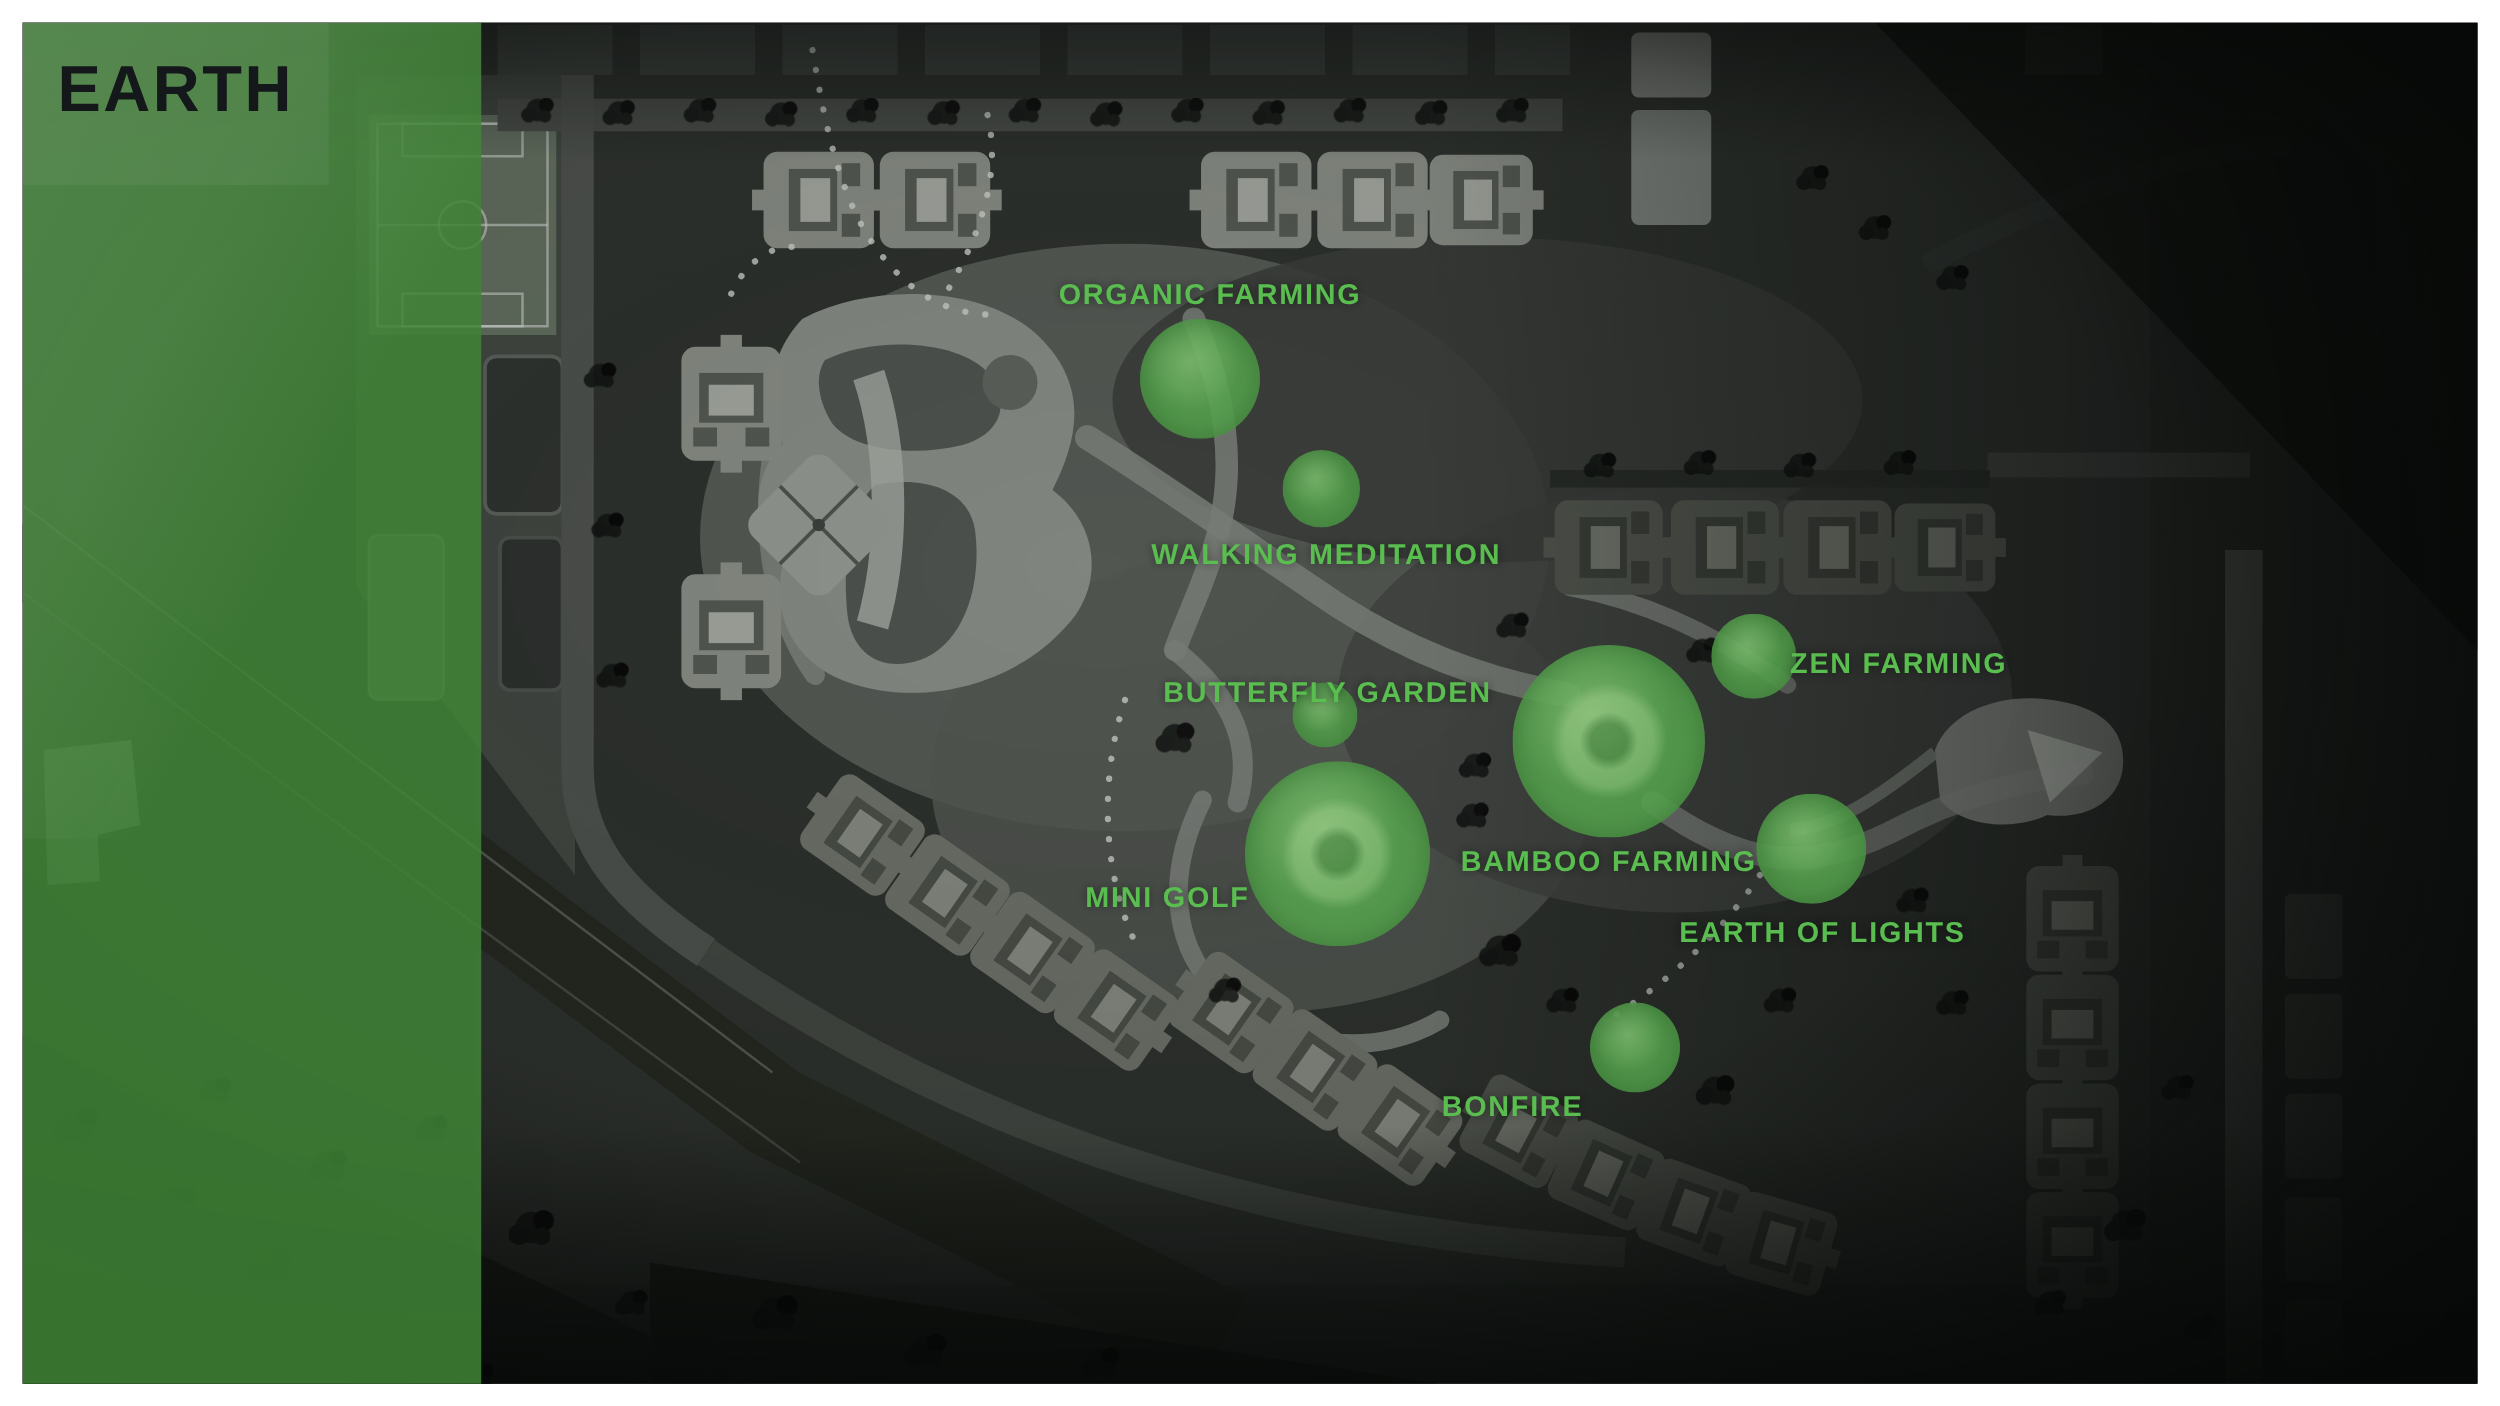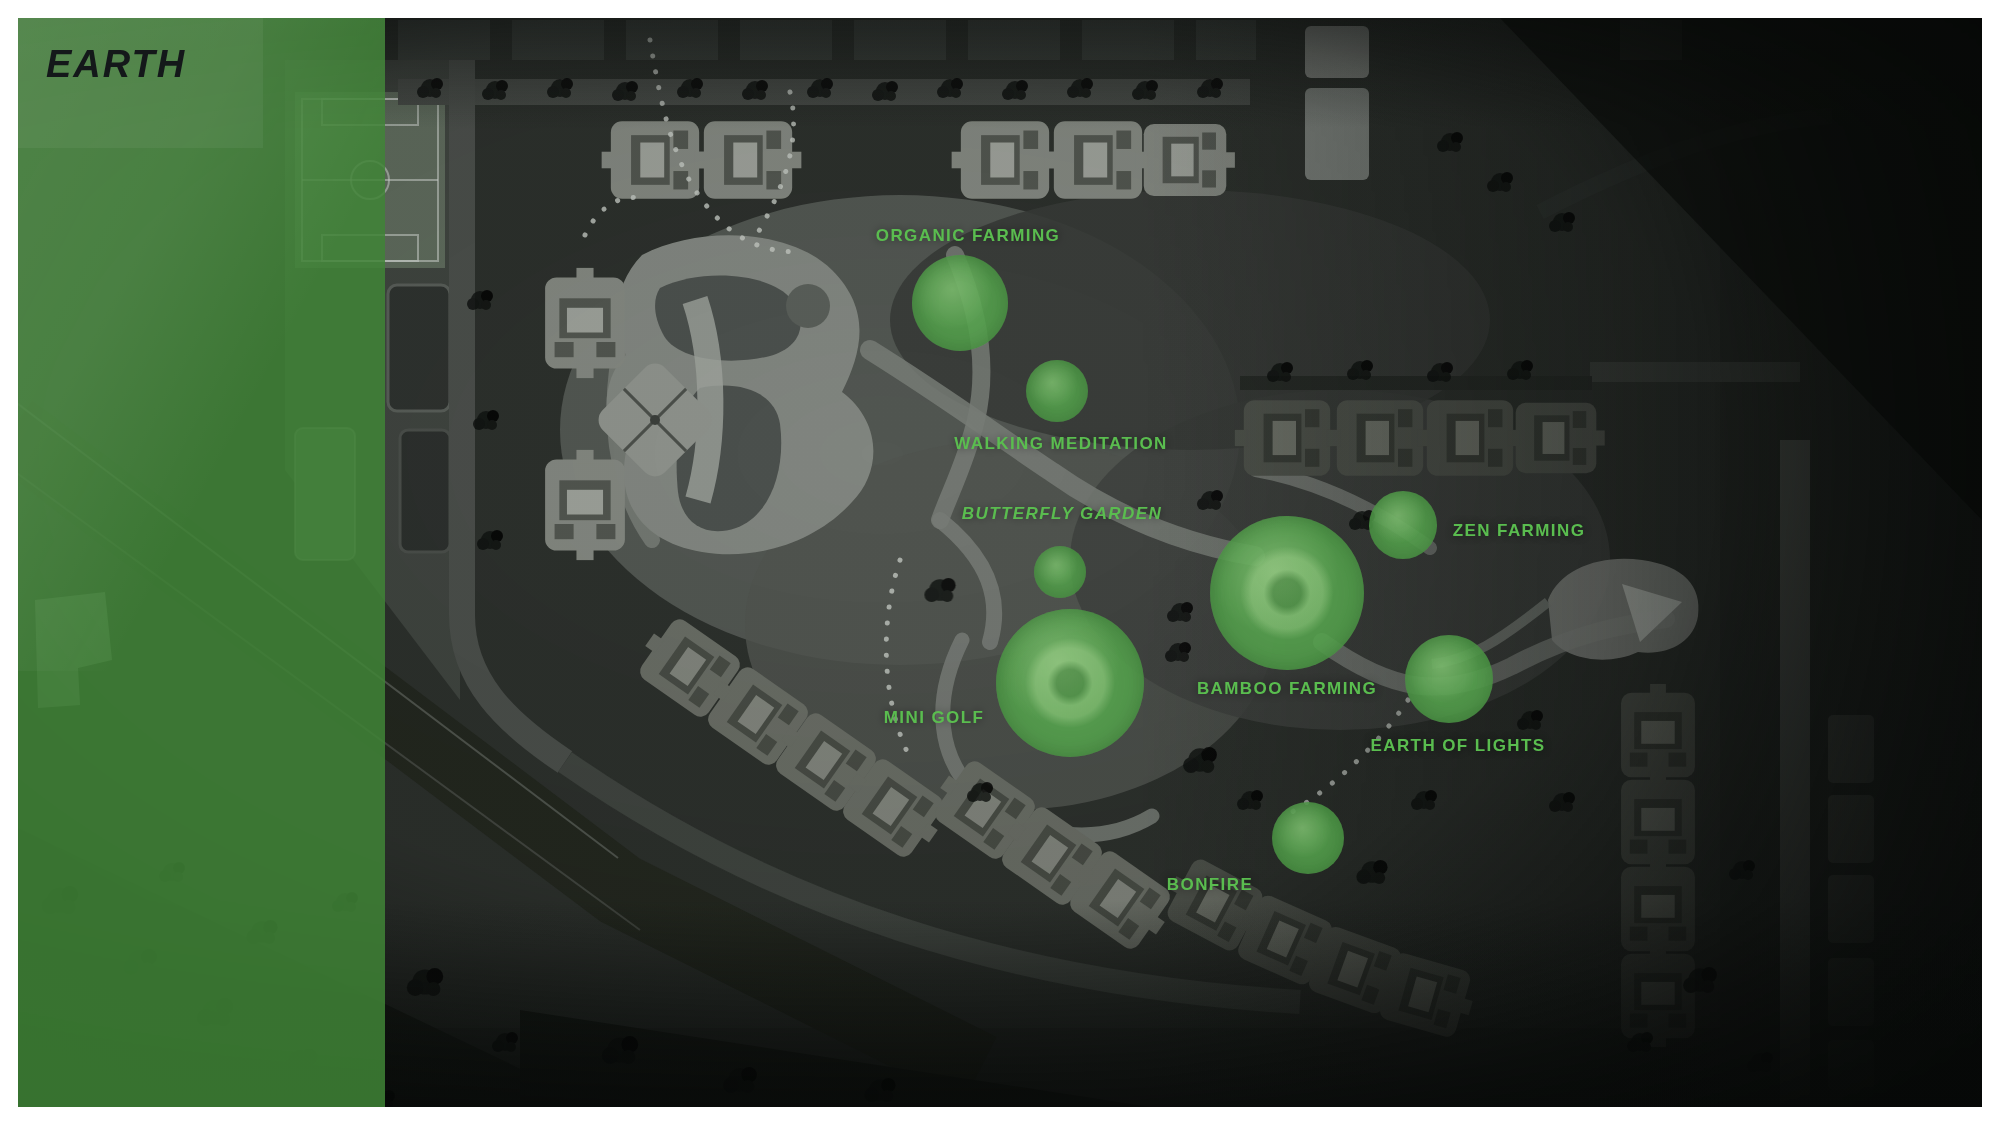--- a/index.html
+++ b/index.html
@@ -12,33 +12,33 @@
 
   
   .green-panel{position:absolute;left:0;top:0;width:367px;height:1089px;
          background:rgba(64,132,55,0.86);}
   .green-panel .sheen{position:absolute;left:0;top:0;width:100%;height:60%;
          background:linear-gradient(118deg, rgba(255,255,255,0.10) 0%, rgba(255,255,255,0.07) 34%, rgba(255,255,255,0.0) 62%);}
   .green-panel .sheen2{position:absolute;left:0;top:0;width:245px;height:130px;
          background:rgba(255,255,255,0.05);}
 
   .page-title{position:absolute;left:28px;top:26px;color:#14181a;
-         font-size:38px;font-weight:bold;letter-spacing:2px;line-height:1.1;font-style:italic;}
+         font-size:52px;font-weight:bold;letter-spacing:2px;line-height:1.1;}
 
   
   .amenity-circle{position:absolute;border-radius:50%;
          background:
            radial-gradient(circle at 42% 36%, rgba(180,220,158,0.35), rgba(180,220,158,0) 48%),
            rgba(85,163,77,0.88);
          box-shadow:inset 0 0 22px rgba(25,70,25,0.35);}
   .amenity-circle.big::after{content:"";position:absolute;inset:14%;
          border-radius:50%;
          background:radial-gradient(circle at 50% 50%, rgba(40,90,35,0.25) 0 18%, rgba(190,230,165,0.30) 30% 46%, rgba(190,230,165,0) 60%);}
   .amenity-label{position:absolute;transform:translate(-50%,-50%);
-         color:#5abd4f;font-size:17px;font-weight:bold;letter-spacing:1.4px;
+         color:#5abd4f;font-size:23px;font-weight:bold;letter-spacing:1.4px;
          white-space:nowrap;text-shadow:0 0 8px rgba(0,0,0,0.45);}
 
   
   .vb{--vb:#82867f;--vi:#51554f;--vc:#9b9f98;}      
   .vm{--vb:#686c64;--vi:#474b44;--vc:#7f837b;}      
   .vd{--vd-n:0;--vb:#4e524b;--vi:#383c36;--vc:#6d7168;} 
 </style>
 </head>
 <body>
 
@@ -292,21 +292,21 @@
     </div>
 
     <div class="page-title">EARTH</div>
 
     <div id="markers">
         <div class="amenity-circle" style="left: 894px; top: 237px; height: 96px; width: 96px;"></div>
         <div class="amenity-label" style="left: 950px; top: 218px;">ORGANIC FARMING</div>
         <div class="amenity-circle" style="left: 1008px; top: 342px; height: 62px; width: 62px;"></div>
         <div class="amenity-label" style="left: 1043px; top: 426px;">WALKING MEDITATION</div>
         <div class="amenity-circle" style="left: 1016px; top: 528px; height: 52px; width: 52px;"></div>
-        <div class="amenity-label" style="left: 1044px; top: 496px; font-style: italic;">BUTTERFLY GARDEN</div>
+        <div class="amenity-label" style="left: 1044px; top: 536px;">BUTTERFLY GARDEN</div>
         <div class="amenity-circle" style="left: 1351px; top: 473px; height: 68px; width: 68px;"></div>
         <div class="amenity-label" style="left: 1501px; top: 513px;">ZEN FARMING</div>
         <div class="amenity-circle big" style="left: 978px; top: 591px; height: 148px; width: 148px;"></div>
         <div class="amenity-label" style="left: 916px; top: 664px; margin-top: 36px;">MINI GOLF</div>
         <div class="amenity-circle big" style="left: 1192px; top: 498px; height: 154px; width: 154px;"></div>
         <div class="amenity-label" style="left: 1269px; top: 671px;">BAMBOO FARMING</div>
         <div class="amenity-circle" style="left: 1387px; top: 617px; height: 88px; width: 88px;"></div>
         <div class="amenity-label" style="left: 1440px; top: 728px;">EARTH OF LIGHTS</div>
         <div class="amenity-circle" style="left: 1254px; top: 784px; height: 72px; width: 72px;"></div>
         <div class="amenity-label" style="left: 1192px; top: 823px; margin-top: 44px;">BONFIRE</div>

